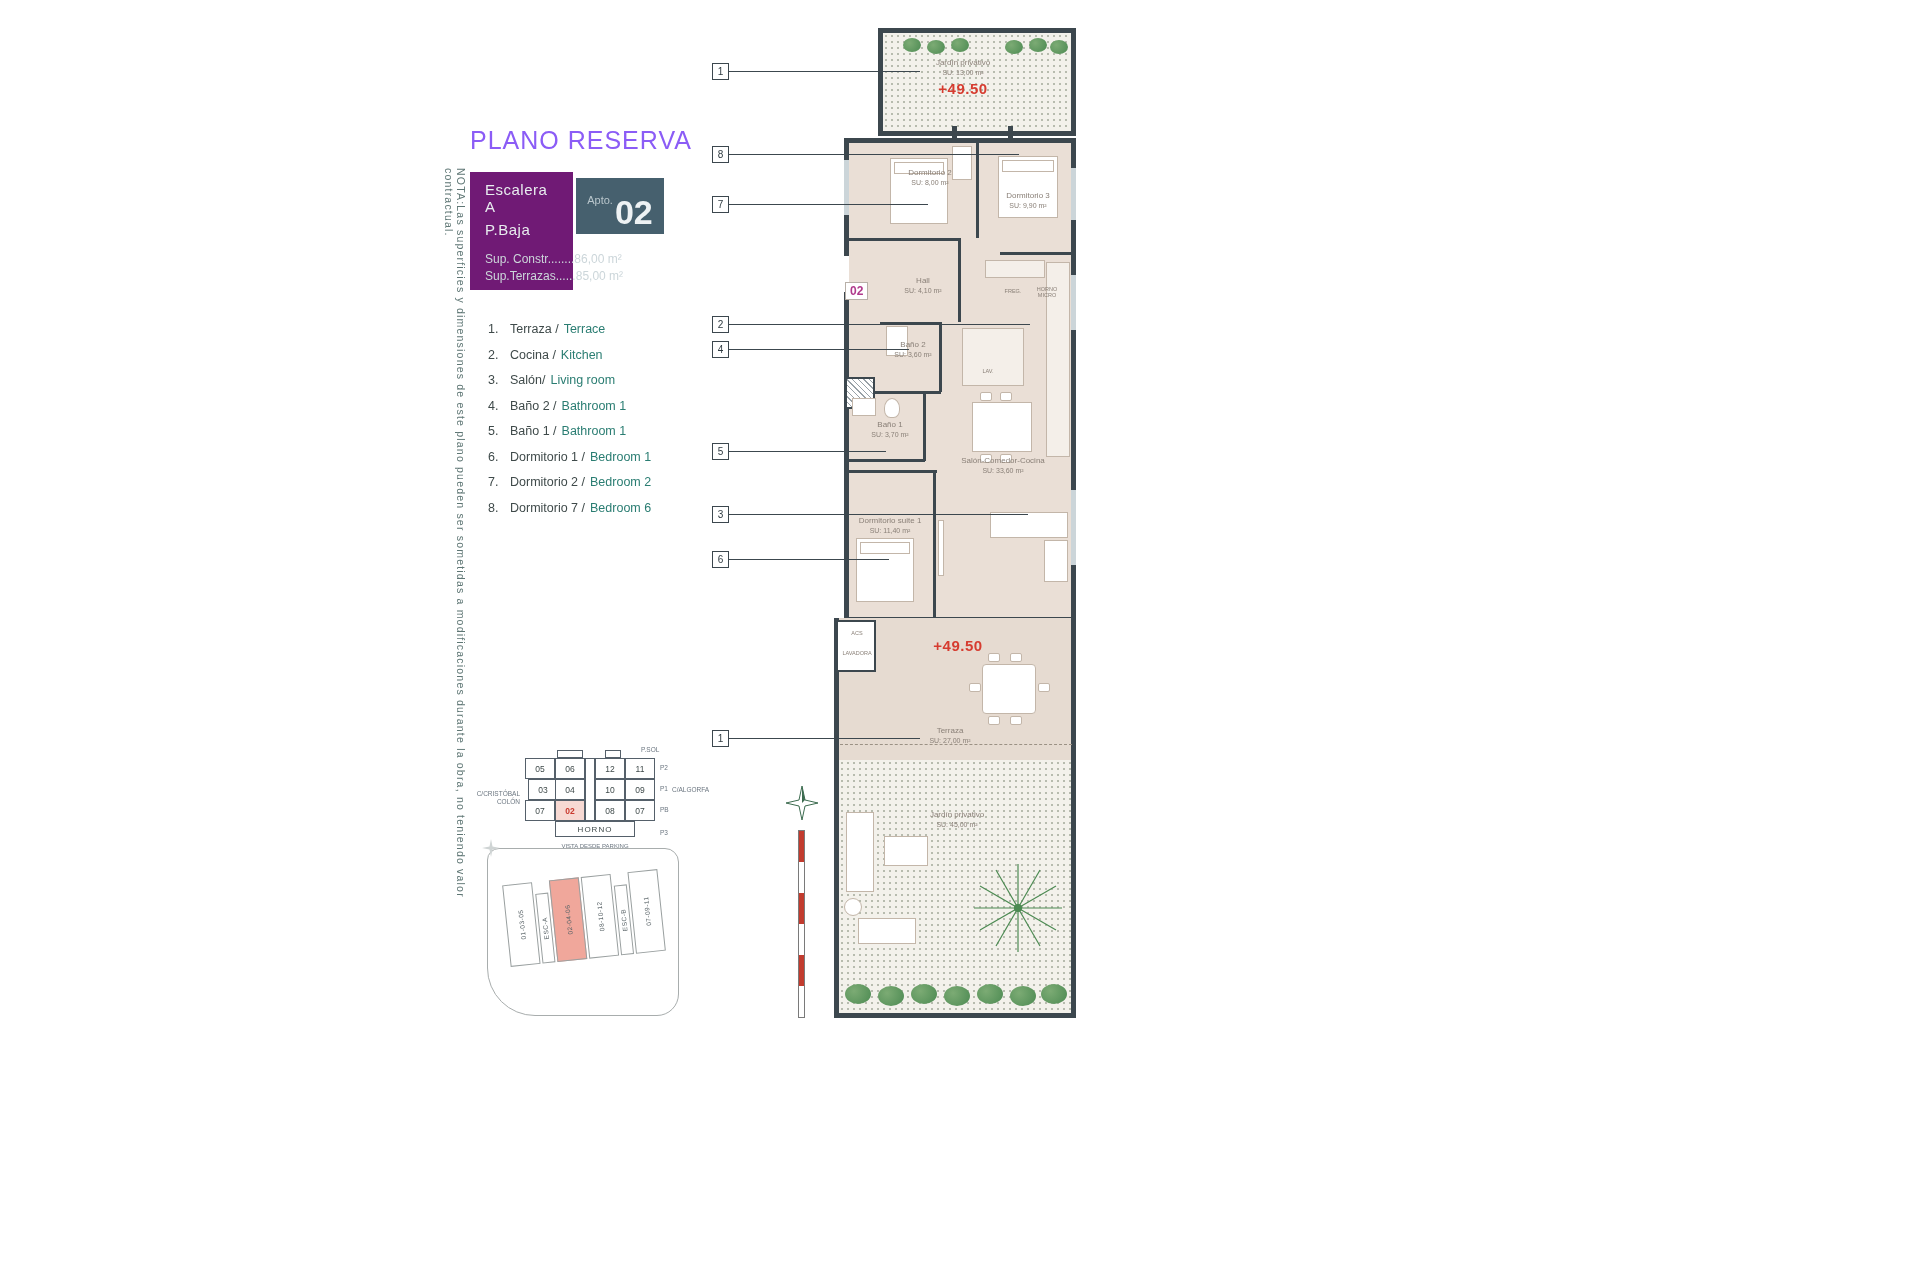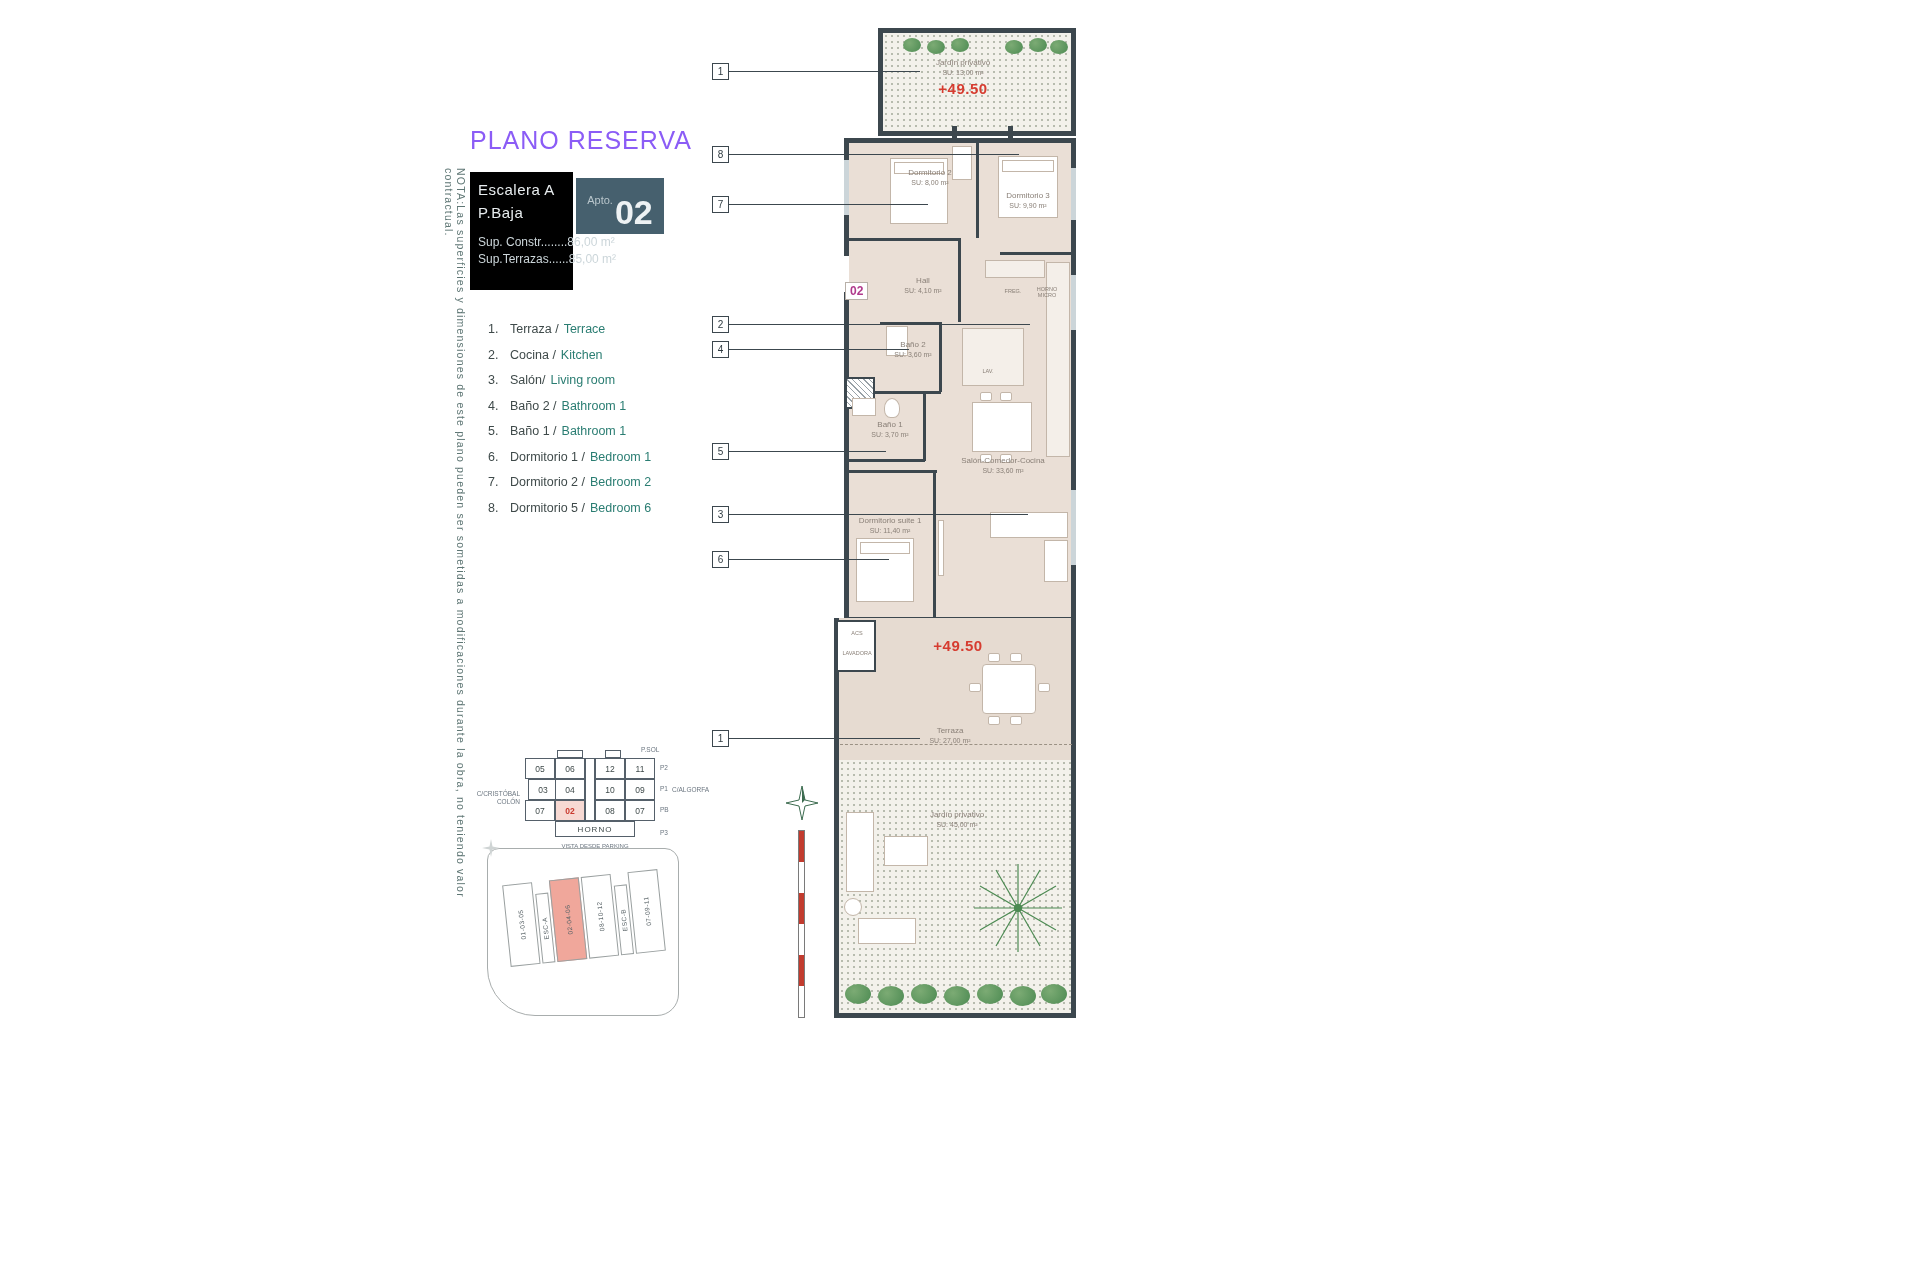--- a/index.html
+++ b/index.html
@@ -1,21 +1,21 @@
 <!DOCTYPE html>
 <html><head>
 <meta charset="utf-8">
 <style>
   *{margin:0;padding:0;box-sizing:border-box}
   body{background:#fff;font-family:"Liberation Sans",sans-serif}
   #canvas{position:relative;width:1920px;height:1280px;background:#ffffff;overflow:hidden}
   .abs{position:absolute}
   .vnote{writing-mode:vertical-rl;font-size:10.5px;letter-spacing:1.2px;color:#5e7674}
   .title{font-size:25px;font-weight:normal;letter-spacing:1px;color:#8b5cf6}
-  .infobox{background:#000000;color:#e8edef;padding:9px 8px}
+  .infobox{background:#701a75;color:#e8edef;padding:9px 15px}
   .infobox .big{font-size:15px;margin-bottom:6px;letter-spacing:.5px}
   .infobox .sup{font-size:12px;color:#ccd6da;margin-top:3px;white-space:nowrap}
   .aptobox{background:#46606e;color:#eef2f4;display:flex;align-items:flex-end;justify-content:center;padding-bottom:6px}
   .apto-lab{font-size:11px;color:#b9c6cc;margin-right:2px;margin-bottom:22px}
   .apto-num{font-size:34px;font-weight:bold;line-height:.9}
   .legend-item{display:flex;font-size:12.5px;margin-bottom:11.5px;color:#3f4a4a}
   .legend-item .num{width:22px}
   .legend-item .es{margin-right:5px}
   .legend-item .en{color:#2a7d72}
   .wall{background:#3c474e}
@@ -96,21 +96,21 @@
       <span class="es">Dormitorio 1 /</span>
       <span class="en">Bedroom 1</span>
     </div>
     <div class="legend-item">
       <span class="num">7.</span>
       <span class="es">Dormitorio 2 /</span>
       <span class="en">Bedroom 2</span>
     </div>
     <div class="legend-item">
       <span class="num">8.</span>
-      <span class="es">Dormitorio 5 /</span>
+      <span class="es">Dormitorio 7 /</span>
       <span class="en">Bedroom 6</span>
     </div>
   </div>
 
   <div class="abs" style="left:460px;top:740px;width:240px;height:120px">
     <div class="abs" style="left:97px;top:10px;width:26px;height:8px;border:1px solid #55606a;background:#fff"></div>
     <div class="abs" style="left:145px;top:10px;width:16px;height:8px;border:1px solid #55606a;background:#fff"></div>
 
     <div class="gcell" style="left:65px;top:18px">05</div>
     <div class="gcell" style="left:95px;top:18px">06</div>

